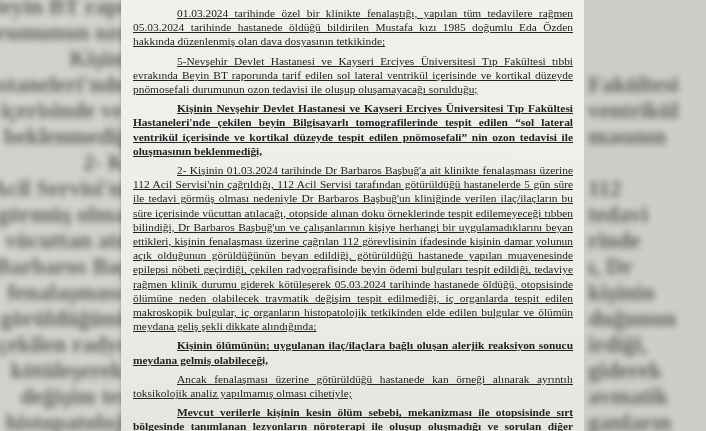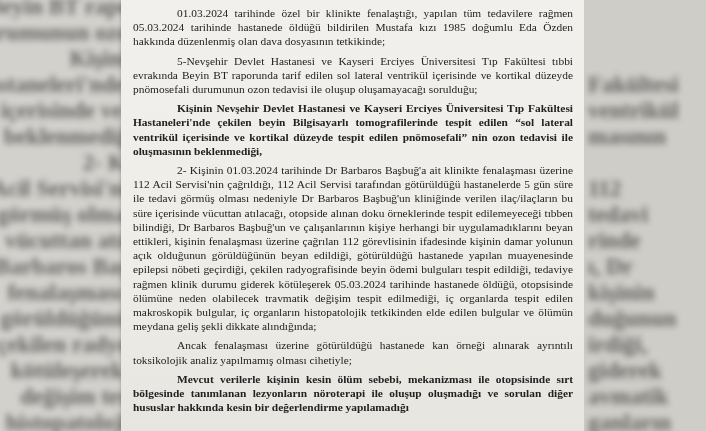--- a/index.html
+++ b/index.html
@@ -26,21 +26,21 @@
     background:linear-gradient(180deg,#f1f0ec 0%,#eeede8 60%,#e7e5e0 100%);
     box-shadow:0 0 4px rgba(0,0,0,0.25);
   }
   .doc {
     position:absolute; left:12px; top:6px; width:440px;
     color:#222; font-size:11.4px; line-height:14.2px;
     text-align:justify;
   }
   .doc p { margin:0; }
   .title { font-weight:bold; font-size:12.5px; margin-left:44px !important; margin-bottom:3px !important; letter-spacing:0.3px; }
-  .ind { text-indent:44px; }
+  .ind { text-indent:44px;text-decoration:underline; }
   .gap { margin-top:5px !important; }
   .b { font-weight:bold; }
 </style>
 </head>
 <body>
 
 <div class="blur-side left">
   <div class="blur-inner" id="blur-left">
       <div>Beyin BT rapor</div>
       <div>durumunun ozon</div>
@@ -61,20 +61,21 @@
       <div>histopatolojik</div>
     </div>
 </div>
 
 <div class="page">
   <div class="doc">
     <p class="ind">01.03.2024 tarihinde özel bir klinikte fenalaştığı, yapılan tüm tedavilere rağmen 05.03.2024 tarihinde hastanede öldüğü bildirilen Mustafa kızı 1985 doğumlu Eda Özden hakkında düzenlenmiş olan dava dosyasının tetkikinde;</p>
     <p class="ind gap">5-Nevşehir Devlet Hastanesi ve Kayseri Erciyes Üniversitesi Tıp Fakültesi tıbbi evrakında Beyin BT raporunda tarif edilen sol lateral ventrikül içerisinde ve kortikal düzeyde pnömosefali durumunun ozon tedavisi ile oluşup oluşamayacağı soruldu​ğu;</p>
     <p class="ind gap b">Kişinin Nevşehir Devlet Hastanesi ve Kayseri Erciyes Üniversitesi Tıp Fakültesi Hastaneleri'nde çekilen beyin Bilgisayarlı tomografilerinde tespit edilen “sol lateral ventrikül içerisinde ve kortikal düzeyde tespit edilen pnömosefali” nin ozon tedavisi ile oluşmasının beklenmediği,</p>
     <p class="ind gap">2- Kişinin 01.03.2024 tarihinde Dr Barbaros Başbuğ'a ait klinikte fenalaşması üzerine 112 Acil Servisi'nin çağrıldığı, 112 Acil Servisi tarafından götürüldüğü hastanelerde 5 gün süre ile tedavi görmüş olması nedeniyle Dr Barbaros Başbuğ'un kliniğinde verilen ilaç/ilaçların bu süre içerisinde vücuttan atılacağı, otopside alınan doku örneklerinde tespit edilemeyeceği tıbben bilindiği, Dr Barbaros Başbuğ'un ve çalışanlarının kişiye herhangi bir uygulamadıklarını beyan ettikleri, kişinin fenalaşması üzerine çağrılan 112 görevlisinin ifadesinde kişinin damar yolunun açık olduğunun görüldüğünün beyan edildiği, götürüldüğü hastanede yapılan muayenesinde epilepsi nöbeti geçirdiği, çekilen radyografisinde beyin ödemi bulguları tespit edildiği, tedaviye rağmen klinik durumu giderek kötüleşerek 05.03.2024 tarihinde hastanede öldüğü, otopsisinde ölümüne neden olabilecek travmatik değişim tespit edilmediği, iç organlarda tespit edilen makroskopik bulgular, iç organların histopatolojik tetkikinden elde edilen bulgular ve ölümün meydana geliş şekli dikkate alındığında;</p>
+    <p class="ind gap b">Kişinin ölümünün; uygulanan ilaç/ilaçlara bağlı oluşan alerjik reaksiyon sonucu meydana gelmiş olabileceği,</p>
     <p class="ind gap">Ancak fenalaşması üzerine götürüldüğü hastanede kan örneği alınarak ayrıntılı toksikolojik analiz yapılmamış olması cihetiyle;</p>
     <p class="ind gap b">Mevcut verilerle kişinin kesin ölüm sebebi, mekanizması ile otopsisinde sırt bölgesinde tanımlanan lezyonların nöroterapi ile oluşup oluşmadığı ve sorulan diğer hususlar hakkında kesin bir değerlendirme yapılamadığı</p>
 
   </div>
 </div>
 
 <div class="blur-side right">
   <div class="blur-inner" id="blur-right">
       <div>&nbsp;</div>
       <div>&nbsp;</div>

